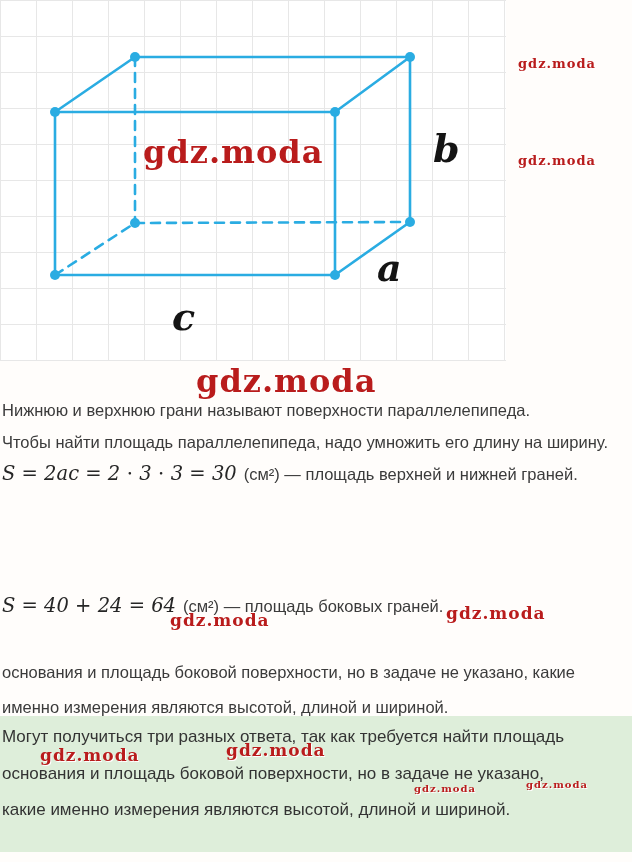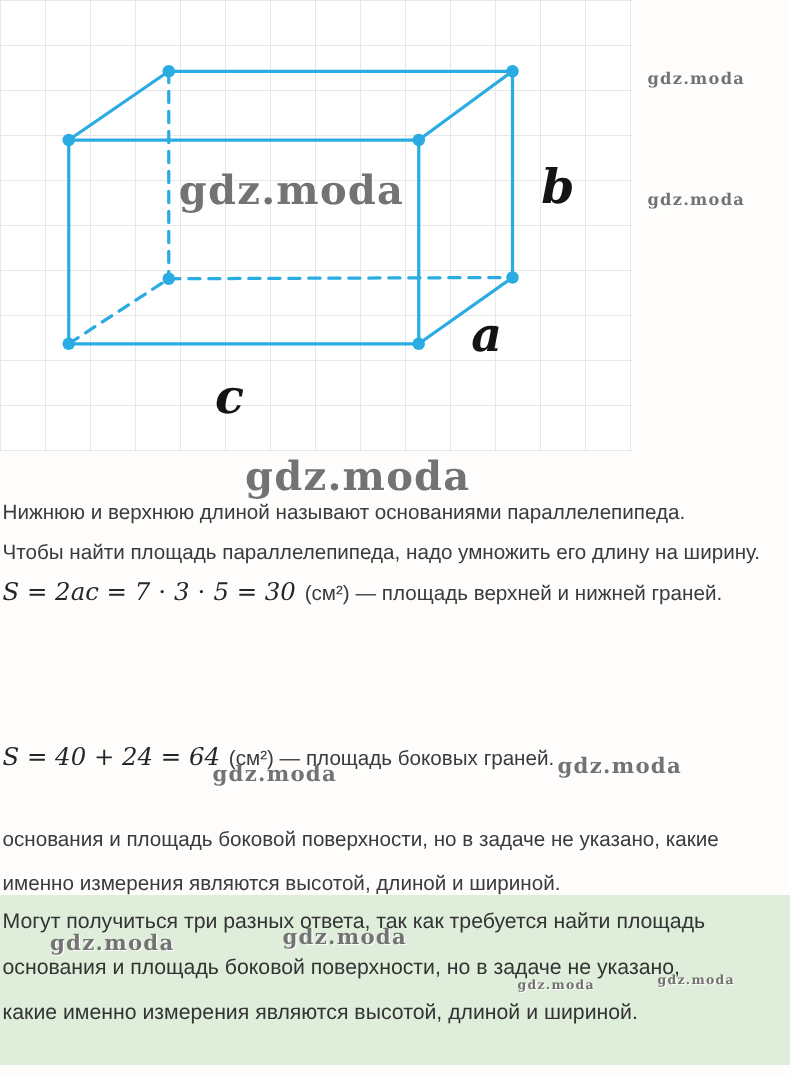--- a/index.html
+++ b/index.html
@@ -31,21 +31,21 @@
     font-style: italic;
     font-weight: 700;
     font-size: 38px;
     fill: #141414;
   }
   
   .wm {
     position: absolute;
     font-family: "DejaVu Serif", serif;
     font-weight: 700;
-    color: #737373;
+    color: #b91c1c;
     letter-spacing: 1px;
     text-shadow: 1px 1px 0 #ffffff;
     white-space: nowrap;
   }
   .wm-lg { font-size: 32px; }
   .wm-md { font-size: 17px; }
   .wm-sm { font-size: 13px; }
   .wm-xs { font-size: 10px; }
   
   .line {
@@ -108,25 +108,25 @@
     </svg>
   </div>
 
   <div class="wm wm-sm" style="left:518px; top:56px;">gdz.moda</div>
   <div class="wm wm-sm" style="left:518px; top:153px;">gdz.moda</div>
   <div class="wm wm-lg" style="left:143px; top:133px;">gdz.moda</div>
   <div class="wm wm-lg" style="left:196px; top:362px;">gdz.moda</div>
   <div class="wm wm-md" style="left:170px; top:610px;">gdz.moda</div>
   <div class="wm wm-md" style="left:446px; top:603px;">gdz.moda</div>
 
-  <div class="line" style="top:401px">Нижнюю и верхнюю длиной называют основаниями параллелепипеда.</div>
+  <div class="line" style="top:401px">Нижнюю и верхнюю грани называют поверхности параллелепипеда.</div>
   <div class="line" style="top:433px">Чтобы найти площадь параллелепипеда, надо умножить его длину на ширину.</div>
 
   <div class="line" style="top:462px">
-    <span class="math">S = 2ac = 7 ⋅ 3 ⋅ 5 = 30</span><span>(см²) — площадь верхней и нижней граней.</span>
+    <span class="math">S = 2ac = 2 ⋅ 3 ⋅ 3 = 30</span><span>(см²) — площадь верхней и нижней граней.</span>
   </div>
 
 
 
 
   <div class="line" style="top:594px">
     <span class="math">S = 40 + 24 = 64</span><span>(см²) — площадь боковых граней.</span>
   </div>
 
   <div class="line" style="top:663px">основания и площадь боковой поверхности, но в задаче не указано, какие</div>

